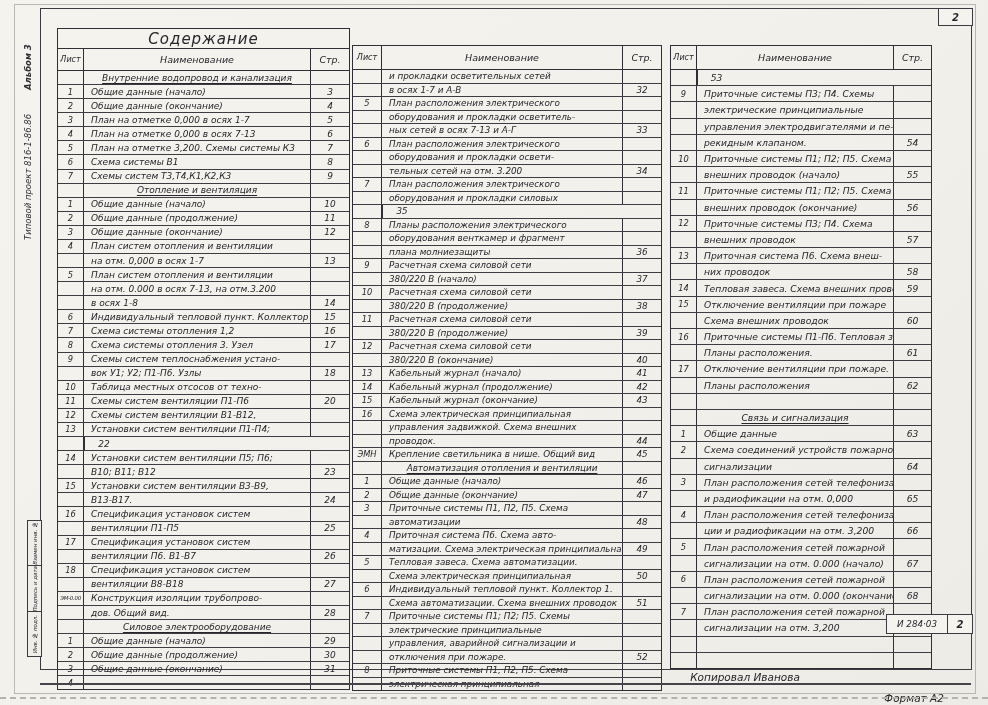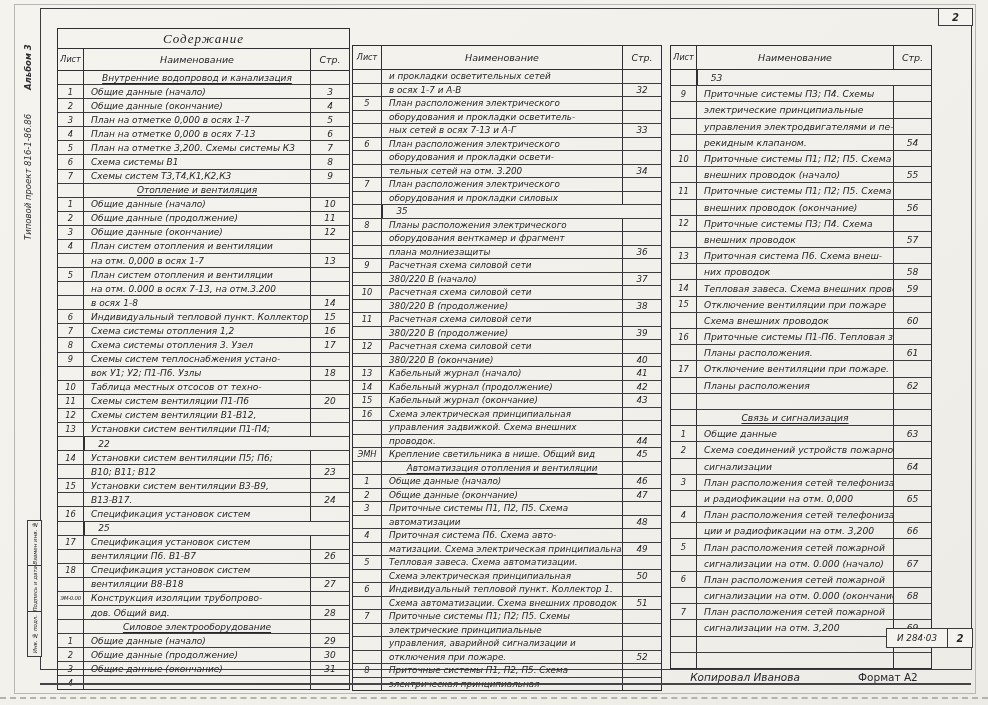--- a/index.html
+++ b/index.html
@@ -21,45 +21,45 @@
     display:flex;flex-direction:column;}
   .stamp-cell{flex:1;border-bottom:1px solid #3a3a40;overflow:hidden;display:flex;align-items:center;justify-content:center;}
   .stamp-cell:last-child{border-bottom:none;}
   .stamp-cell span{writing-mode:vertical-rl;transform:rotate(180deg);font-size:5.5px;font-style:italic;white-space:nowrap;}
 
   .ctable{position:absolute;border:1.6px solid #2e2e34;}
   .t1{left:57px;top:28px;width:291px;--rh:13.09px;--fs:9px;}
   .t2{left:352px;top:45px;width:308px;--rh:12.5px;--fs:8.8px;}
   .t3{left:670px;top:45px;width:260px;--rh:15.2px;--fs:9.2px;}
   .title-row{height:19px;border-bottom:1.4px solid #2e2e34;display:flex;align-items:center;justify-content:center;
-    font-size:13px;font-style:italic;letter-spacing:1px;font-family:Liberation Serif, serif;}
+    font-size:15px;font-style:italic;letter-spacing:1px;}
   .hrow{display:flex;border-bottom:1.4px solid #2e2e34;font-style:italic;}
   .t1 .hrow{height:21px;}.t2 .hrow,.t3 .hrow{height:23px;}
   .hrow>div{display:flex;align-items:center;justify-content:center;font-size:9.5px;}
   .hrow .cs{font-size:8px;}
   .cs{width:25px;flex:none;border-right:1px solid #2e2e34;}
   .t2 .cs{width:28px;}
   .cn{flex:1;min-width:0;}
   .cp{width:38px;flex:none;border-left:1px solid #2e2e34;}
   .t3 .cp{width:37px;}
   .trow{display:flex;height:var(--rh);border-bottom:1px solid #3c3c42;font-style:italic;font-size:var(--fs);}
   .trow:last-child{border-bottom:none;}
   .trow .cs{display:flex;align-items:center;justify-content:center;font-size:8.3px;}
   .trow .cs.tiny{font-size:5.5px;letter-spacing:-0.3px;}
   .trow .cn{display:flex;align-items:center;padding-left:7px;overflow:hidden;white-space:nowrap;}
   .trow .cp{display:flex;align-items:center;justify-content:center;}
   .trow.sec .cn{justify-content:center;padding-left:0;}
   .trow.sec .cn span{text-decoration:underline;text-underline-offset:2px;font-weight:500;}
 
-  .docbox{position:absolute;left:886px;top:628px;width:85px;height:18px;border:1.5px solid #3a3a40;display:flex;background:#f4f3ee;}
+  .docbox{position:absolute;left:886px;top:614px;width:85px;height:18px;border:1.5px solid #3a3a40;display:flex;background:#f4f3ee;}
   .docnum{flex:1;display:flex;align-items:center;justify-content:center;font-size:8.8px;font-style:italic;}
   .docsheet{width:24px;flex:none;border-left:1.5px solid #3a3a40;display:flex;align-items:center;justify-content:center;
     font-size:10px;font-style:italic;font-weight:bold;}
   .copied{position:absolute;left:630px;top:671px;width:230px;text-align:center;font-size:10.5px;font-style:italic;}
-  .format{position:absolute;left:858px;top:671px;width:112px;text-align:left;font-size:10.5px;}
+  .format{position:absolute;left:858px;top:692px;width:112px;text-align:center;font-size:10.5px;font-style:italic;}
 </style>
 </head>
 <body>
 
 <div class="sheet">
   <div class="outer"></div>
   <div class="frame"></div>
   <div class="corner-box">2</div>
 
   <div class="vtext album">Альбом 3</div>
@@ -301,20 +301,23 @@
         </div>
         <div class="trow">
           <div class="cs">16</div>
           <div class="cn">
             <span>Спецификация  установок  систем</span>
           </div>
           <div class="cp"></div>
         </div>
         <div class="trow">
           <div class="cs"></div>
+          <div class="cn">
+            <span>вентиляции  П1-П5</span>
+          </div>
           <div class="cp">25</div>
         </div>
         <div class="trow">
           <div class="cs">17</div>
           <div class="cn">
             <span>Спецификация  установок  систем</span>
           </div>
           <div class="cp"></div>
         </div>
         <div class="trow">

